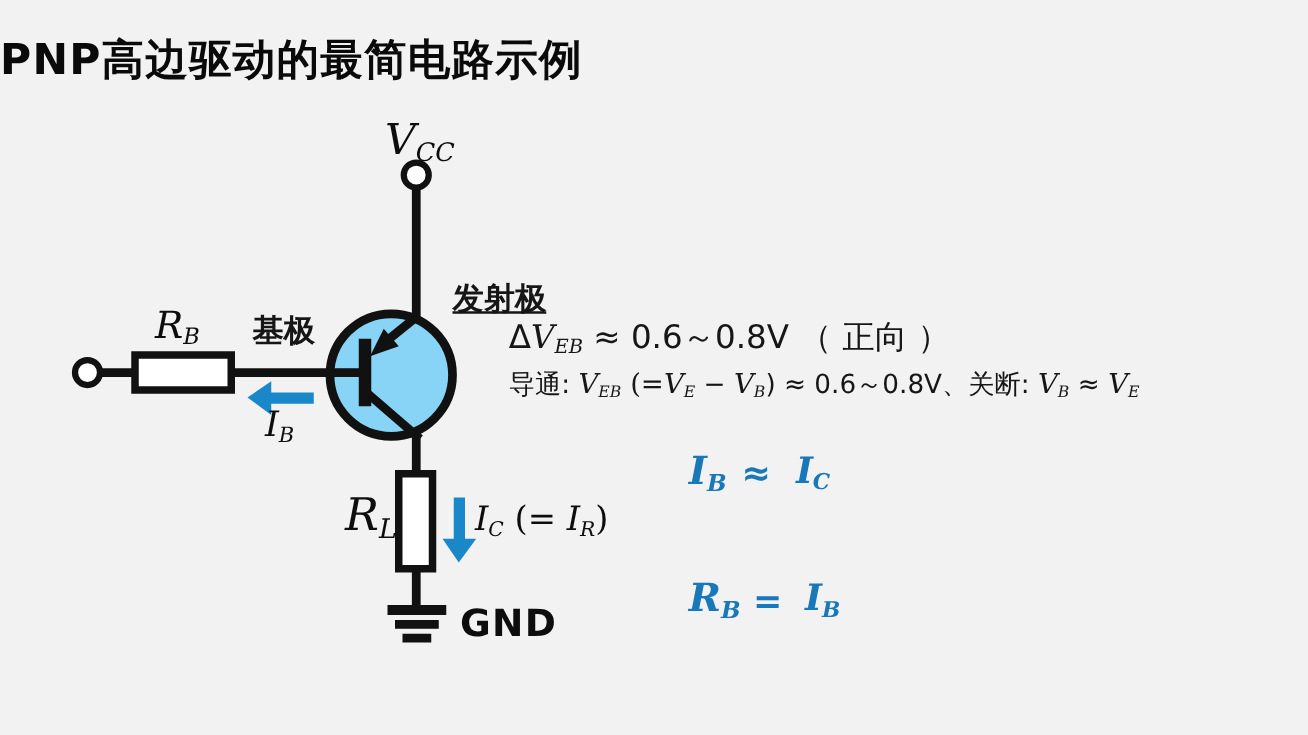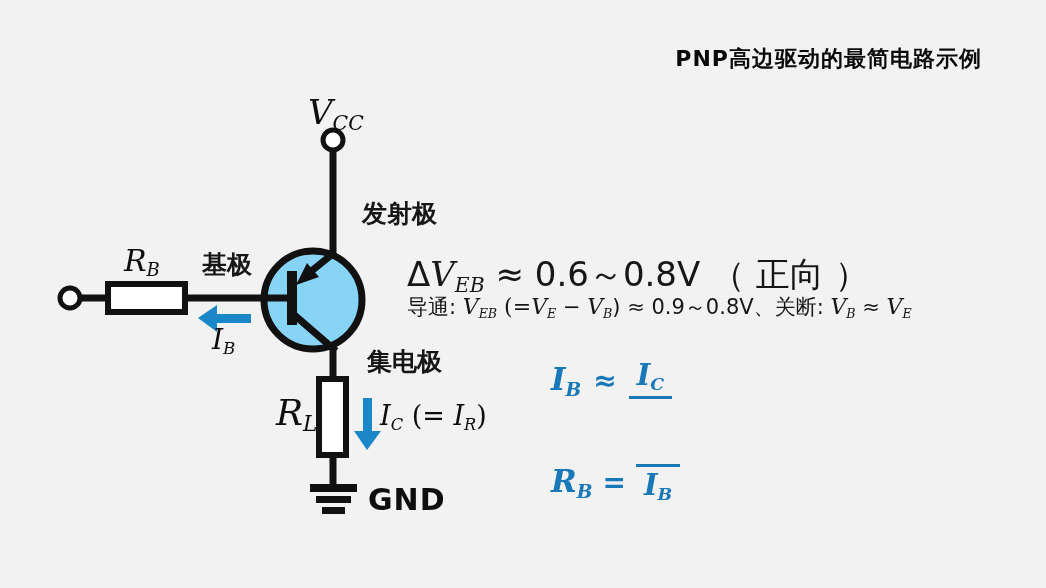--- a/index.html
+++ b/index.html
@@ -6,54 +6,54 @@
   .canvas{
     position:relative;
     width:1046px;height:588px;
     background:#f2f2f2;
     font-family:"DejaVu Sans","Liberation Sans",sans-serif;
     color:#111;
     overflow:hidden;
   }
   .abs{position:absolute;white-space:nowrap;}
   .title{
-    left:0;top:44px;width:982px;
-    text-align:right;
-    font-size:22px;font-weight:800;
+    left:0;top:25px;width:982px;
+    text-align:left;
+    font-size:34px;font-weight:800;
     letter-spacing:1px;
     color:#0a0a0a;
   }
   .circuit-svg{left:0;top:0;}
   .wire{stroke:#111;stroke-width:7;}
   .solid{fill:#111;}
   .resistor{fill:#ffffff;stroke:#111;stroke-width:6;}
   .terminal{fill:#ffffff;stroke:#111;stroke-width:5;}
   
   .cn-label{font-size:25px;font-weight:600;color:#161616;}
   .gnd-label{font-size:30px;font-weight:600;letter-spacing:1px;color:#0d0d0d;}
   
   .mi{font-family:"DejaVu Serif","Liberation Serif",serif;font-style:italic;}
   .mup{font-family:"DejaVu Serif","Liberation Serif",serif;font-style:normal;}
   .msub{font-family:"DejaVu Serif","Liberation Serif",serif;font-style:italic;
         font-size:0.60em;vertical-align:-0.28em;letter-spacing:0;}
   .math-label{color:#0d0d0d;line-height:1;}
   
-  .note1{font-size:34px;color:#161616;}
+  .note1{font-size:26px;color:#161616;}
   .note2{font-size:21px;color:#161616;}
   .note2 .mi,.note2 .mup{font-size:22px;}
   
   .formula{display:flex;align-items:center;font-weight:bold;line-height:1.1;}
   .f-gap1{gap:12px;}
   .f-gap2{gap:10px;}
   .fmi{font-family:"DejaVu Serif","Liberation Serif",serif;font-style:italic;font-weight:bold;}
   .fms{font-family:"DejaVu Serif","Liberation Serif",serif;font-style:italic;font-weight:bold;
        font-size:0.60em;vertical-align:-0.30em;}
   .flhs{font-size:31px;}
   .frel{font-size:28px;font-weight:bold;}
-  .frac{display:inline-flex;flex-direction:column;align-items:center;}
+  .frac{display:inline-flex;flex-direction:row;align-items:center;}
   .fnum,.fden{padding:0 8px;font-size:29px;white-space:nowrap;}
   .fbar{align-self:stretch;height:3px;background:currentColor;margin:2px 0 3px;}
 </style>
 </head>
 <body>
 
 <div class="canvas" style="background: rgb(242, 242, 242);">
 
   <div class="abs title">PNP高边驱动的最简电路示例</div>
 
@@ -97,23 +97,22 @@
     <g>
       <rect x="363" y="398" width="9" height="34" fill="#1a87c8"></rect>
       <polygon points="367,450 354,431 381,431" fill="#1a87c8"></polygon>
     </g>
   </svg>
 
   <div class="abs math-label" style="left:308px;top:95px;font-size:34px;">
     <span class="mi">V</span><span class="msub">CC</span>
   </div>
 
-  <div class="abs cn-label" style="left:362px;top:197px;">发射极</div>
+  <div class="abs cn-label" style="left:362px;top:222px;text-decoration:underline;">发射极</div>
   <div class="abs cn-label" style="left:202px;top:248px;">基极</div>
-  <div class="abs cn-label" style="left:367px;top:345px;">集电极</div>
 
   <div class="abs math-label" style="left:124px;top:246px;font-size:30px;">
     <span class="mi">R</span><span class="msub">B</span>
   </div>
 
   <div class="abs math-label" style="left:276px;top:395px;font-size:36px;">
     <span class="mi">R</span><span class="msub">L</span>
   </div>
 
   <div class="abs math-label" style="left:212px;top:326px;font-size:28px;">
@@ -124,21 +123,21 @@
 
   <div class="abs math-label" style="left:380px;top:402px;font-size:27px;">
     <span class="mi">I</span><span class="msub">C</span><span class="mup"> (= </span><span class="mi">I</span><span class="msub">R</span><span class="mup">)</span>
   </div>
 
   <div class="abs note1" style="left:407px;top:252px;">
     <span>Δ</span><span class="mi">V</span><span class="msub">EB</span><span> ≈ 0.6～0.8V （ 正向 ）</span>
   </div>
 
   <div class="abs note2" style="left:407px;top:293px;">
-    <span>导通: </span><span class="mi">V</span><span class="msub">EB</span><span class="mup"> (=</span><span class="mi">V</span><span class="msub">E</span><span> − </span><span class="mi">V</span><span class="msub">B</span><span>) ≈ 0.9～0.8V、</span><span>关断: </span><span class="mi">V</span><span class="msub">B</span><span> ≈ </span><span class="mi">V</span><span class="msub">E</span>
+    <span>导通: </span><span class="mi">V</span><span class="msub">EB</span><span class="mup"> (=</span><span class="mi">V</span><span class="msub">E</span><span> − </span><span class="mi">V</span><span class="msub">B</span><span>) ≈ 0.6～0.8V、</span><span>关断: </span><span class="mi">V</span><span class="msub">B</span><span> ≈ </span><span class="mi">V</span><span class="msub">E</span>
   </div>
 
   <div class="abs formula f-gap1" style="left: 551px; top: 360px; color: rgb(24, 120, 184);">
     <span class="flhs"><span class="fmi">I</span><span class="fms">B</span></span>
     <span class="frel">≈</span>
     <span class="frac">
       <span class="fnum"><span class="fmi">I</span><span class="fms">C</span></span>
       <span class="fbar"></span>
     </span>
   </div>

